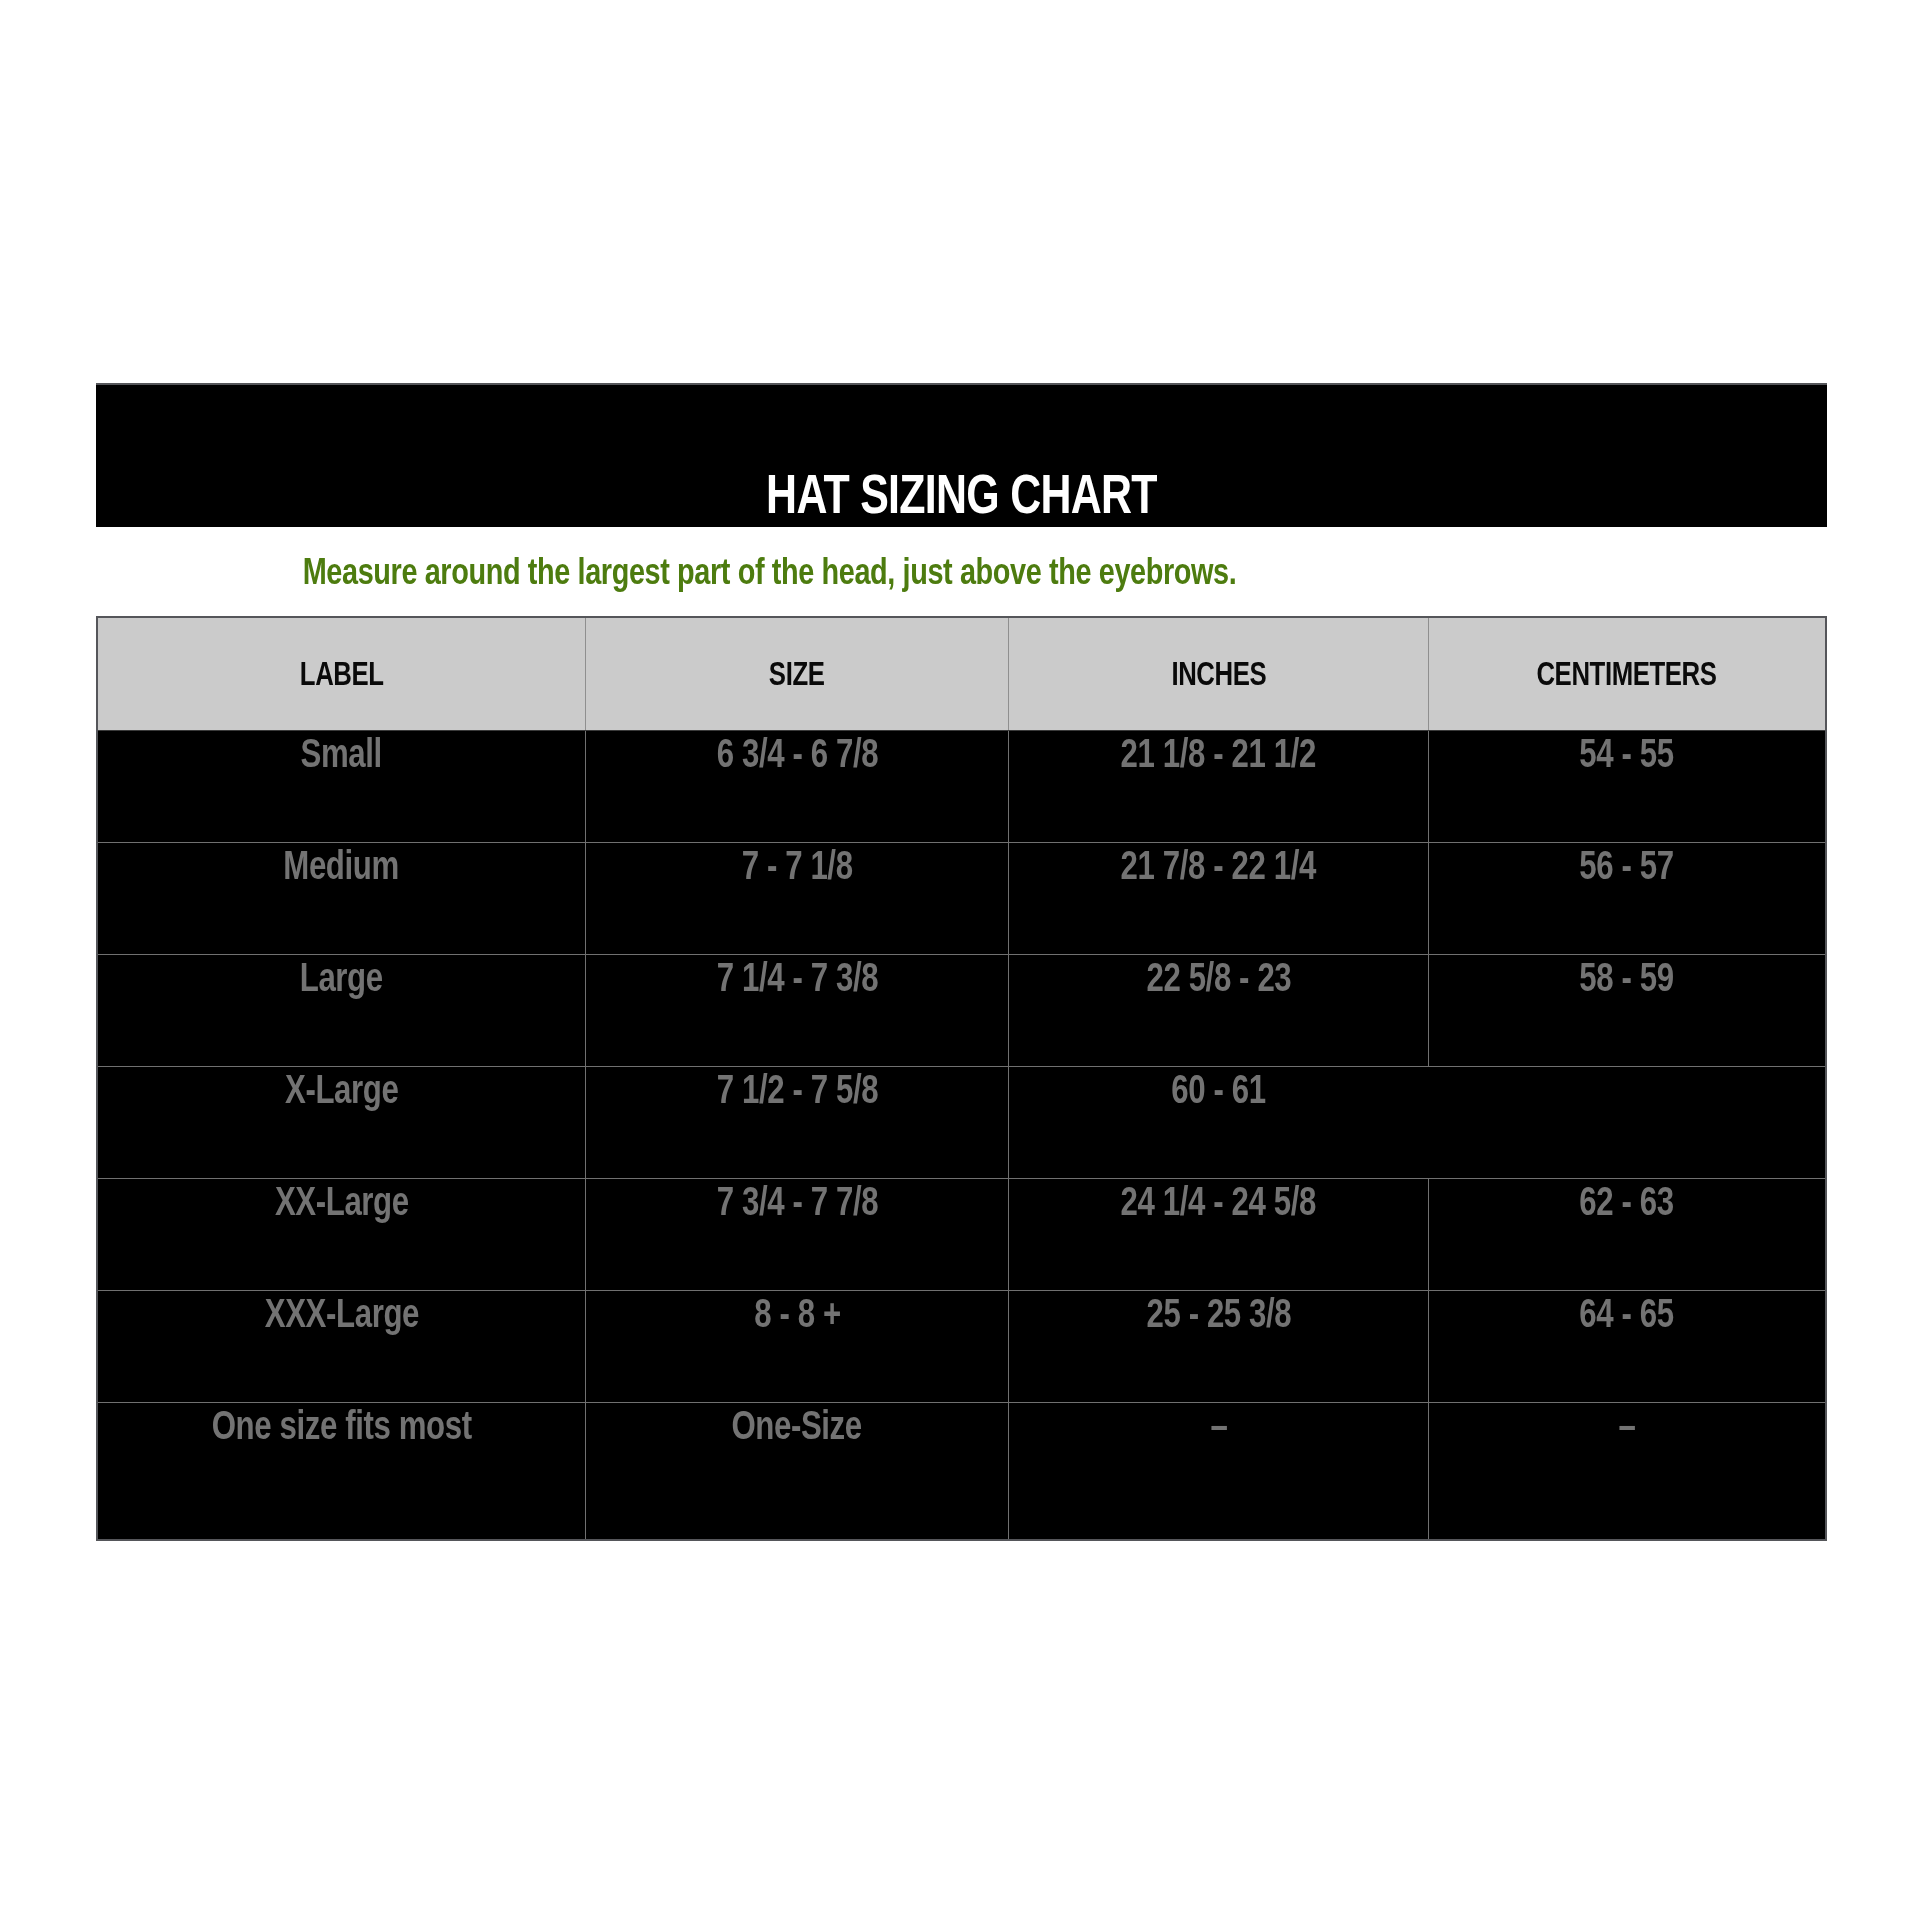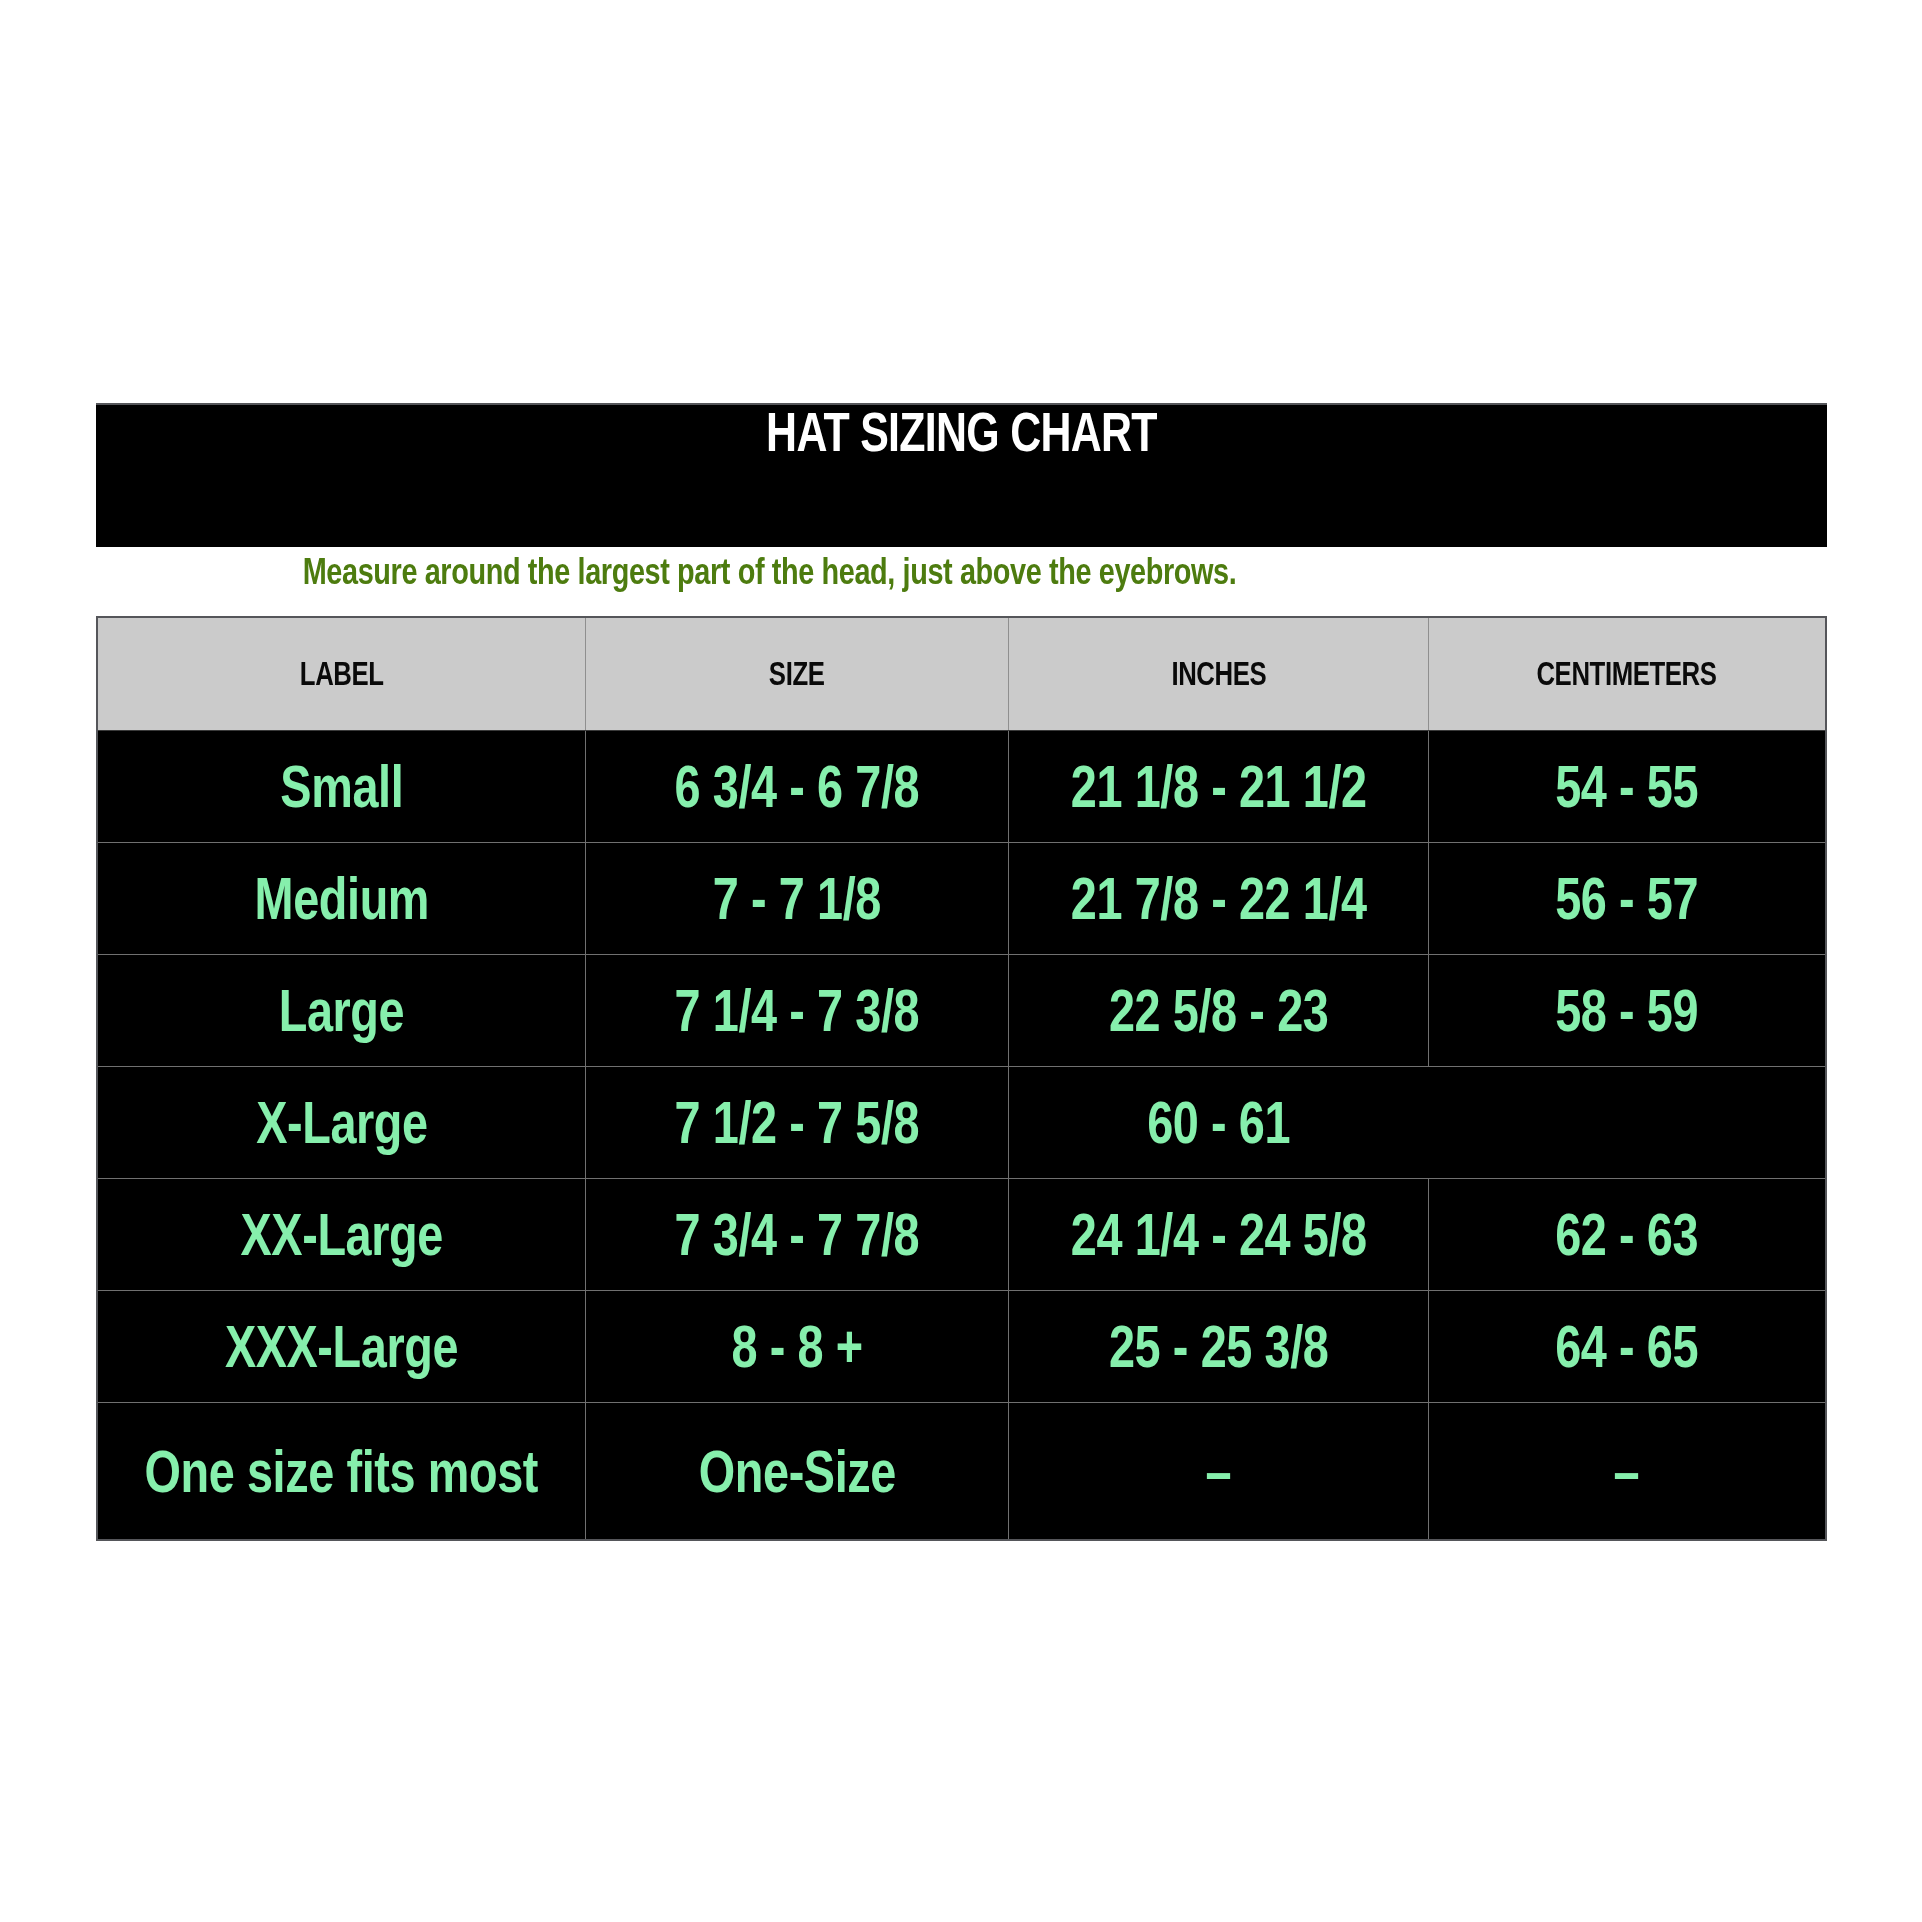--- a/index.html
+++ b/index.html
@@ -25,23 +25,22 @@
   .title-bar {
     position: absolute;
     left: 96px;
     top: 383px;
     width: 1731px;
     height: 144px;
     background: #000000;
     border-top: 2.8px solid #55565a;
     box-sizing: border-box;
     display: flex;
-    align-items: flex-start;
+    align-items: flex-end;
     justify-content: center;
-    margin-top: 20px;
   }
   .title-bar .title {
     color: #ffffff;
     font-size: 55px;
     font-weight: bold;
     letter-spacing: -0.9px;
     line-height: 1;
     padding-bottom: 5.5px;
   }
   
@@ -89,24 +88,24 @@
   .th + .th { border-left: 1.8px solid #8f8f8f; }
   .tr {
     height: 112px;
     background: #000000;
     border-top: 1.8px solid #707070;
   }
   .tbody .tr:first-child { border-top-color: #3a3a3a; }
   .tbody .tr:last-child { height: 137px; }
   .td {
     display: flex;
-    align-items: center;
+    align-items: flex-start;
     justify-content: center;
-    color: #86efac;
-    font-size: 60px;
+    color: #737373;
+    font-size: 40px;
     font-weight: bold;
     letter-spacing: -0.5px;
     box-sizing: border-box;
   }
   .td + .td { border-left: 1.8px solid #707070; }
 </style>
 </head>
 <body>
 
 <div class="canvas">

